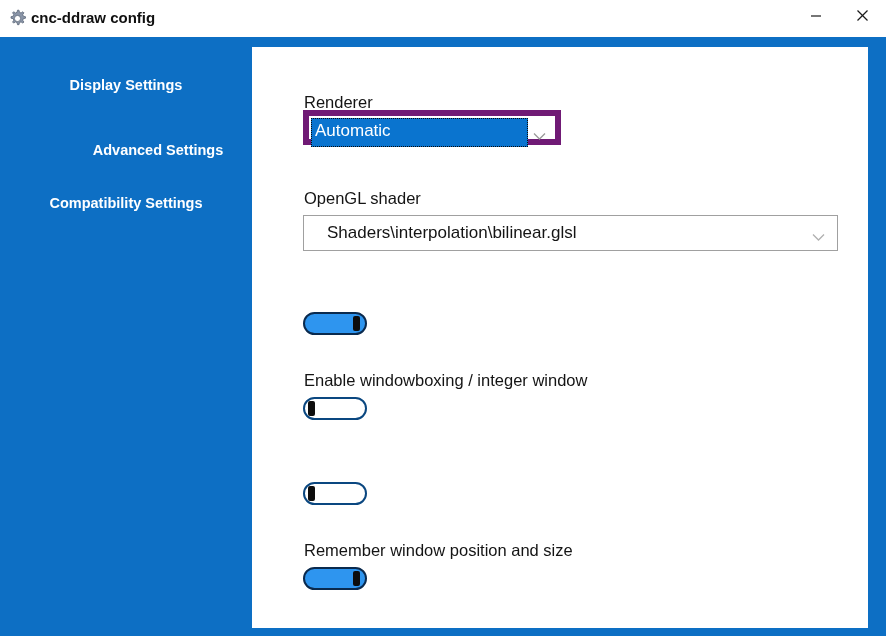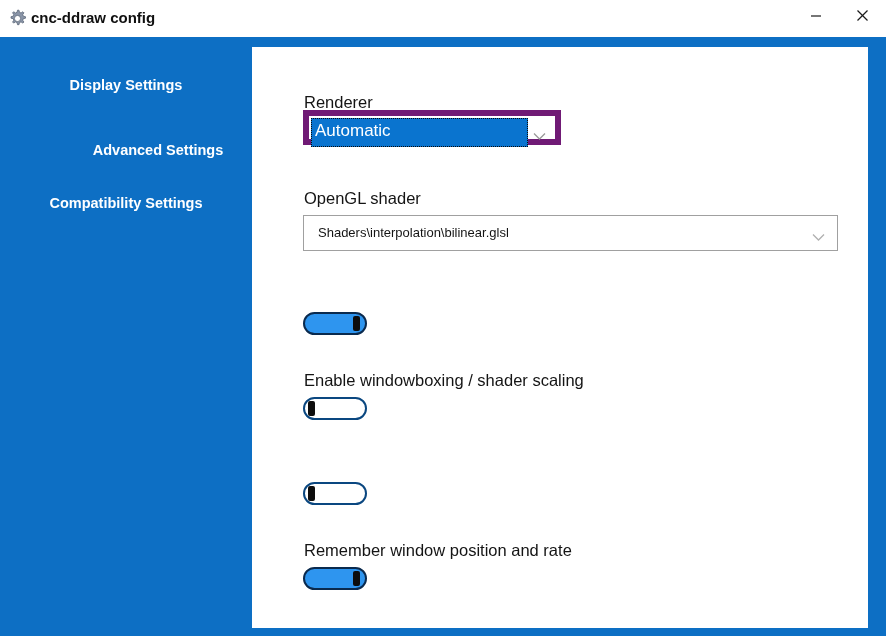--- a/index.html
+++ b/index.html
@@ -172,23 +172,23 @@
     left: 51px;
     top: 168px;
     width: 535px;
     height: 36px;
     border: 1px solid #a0a0a0;
     background: #ffffff;
     box-sizing: border-box;
   }
   .combo-normal .val {
     position: absolute;
-    left: 14px;
+    left: 23px;
     top: 6px;
-    font-size: 13px;
+    font-size: 17px;
     color: #141414;
     white-space: nowrap;
     line-height: 22px;
   }
   .combo-normal .chev {
     position: absolute;
     right: 11px;
     top: 12px;
     width: 15px;
     height: 10px;
@@ -299,29 +299,29 @@
           <svg width="15" height="10" viewBox="0 0 15 10">
             <polyline points="2,2.5 7.5,8 13,2.5" fill="none" stroke="#b0b0b0" stroke-width="1.3"></polyline>
           </svg>
         </span>
       </div>
 
       <div class="toggle on tog-0">
         <span class="knob"></span>
       </div>
 
-      <div class="field-label lbl-3">Enable windowboxing / shader scaling</div>
+      <div class="field-label lbl-3">Enable windowboxing / integer window</div>
       <div class="toggle off tog-1">
         <span class="knob"></span>
       </div>
 
       <div class="toggle off tog-2">
         <span class="knob"></span>
       </div>
 
-      <div class="field-label lbl-5">Remember window position and rate</div>
+      <div class="field-label lbl-5">Remember window position and size</div>
       <div class="toggle on tog-3">
         <span class="knob"></span>
       </div>
 
     </div>
   </div>
 </div>
 
 </body></html>

